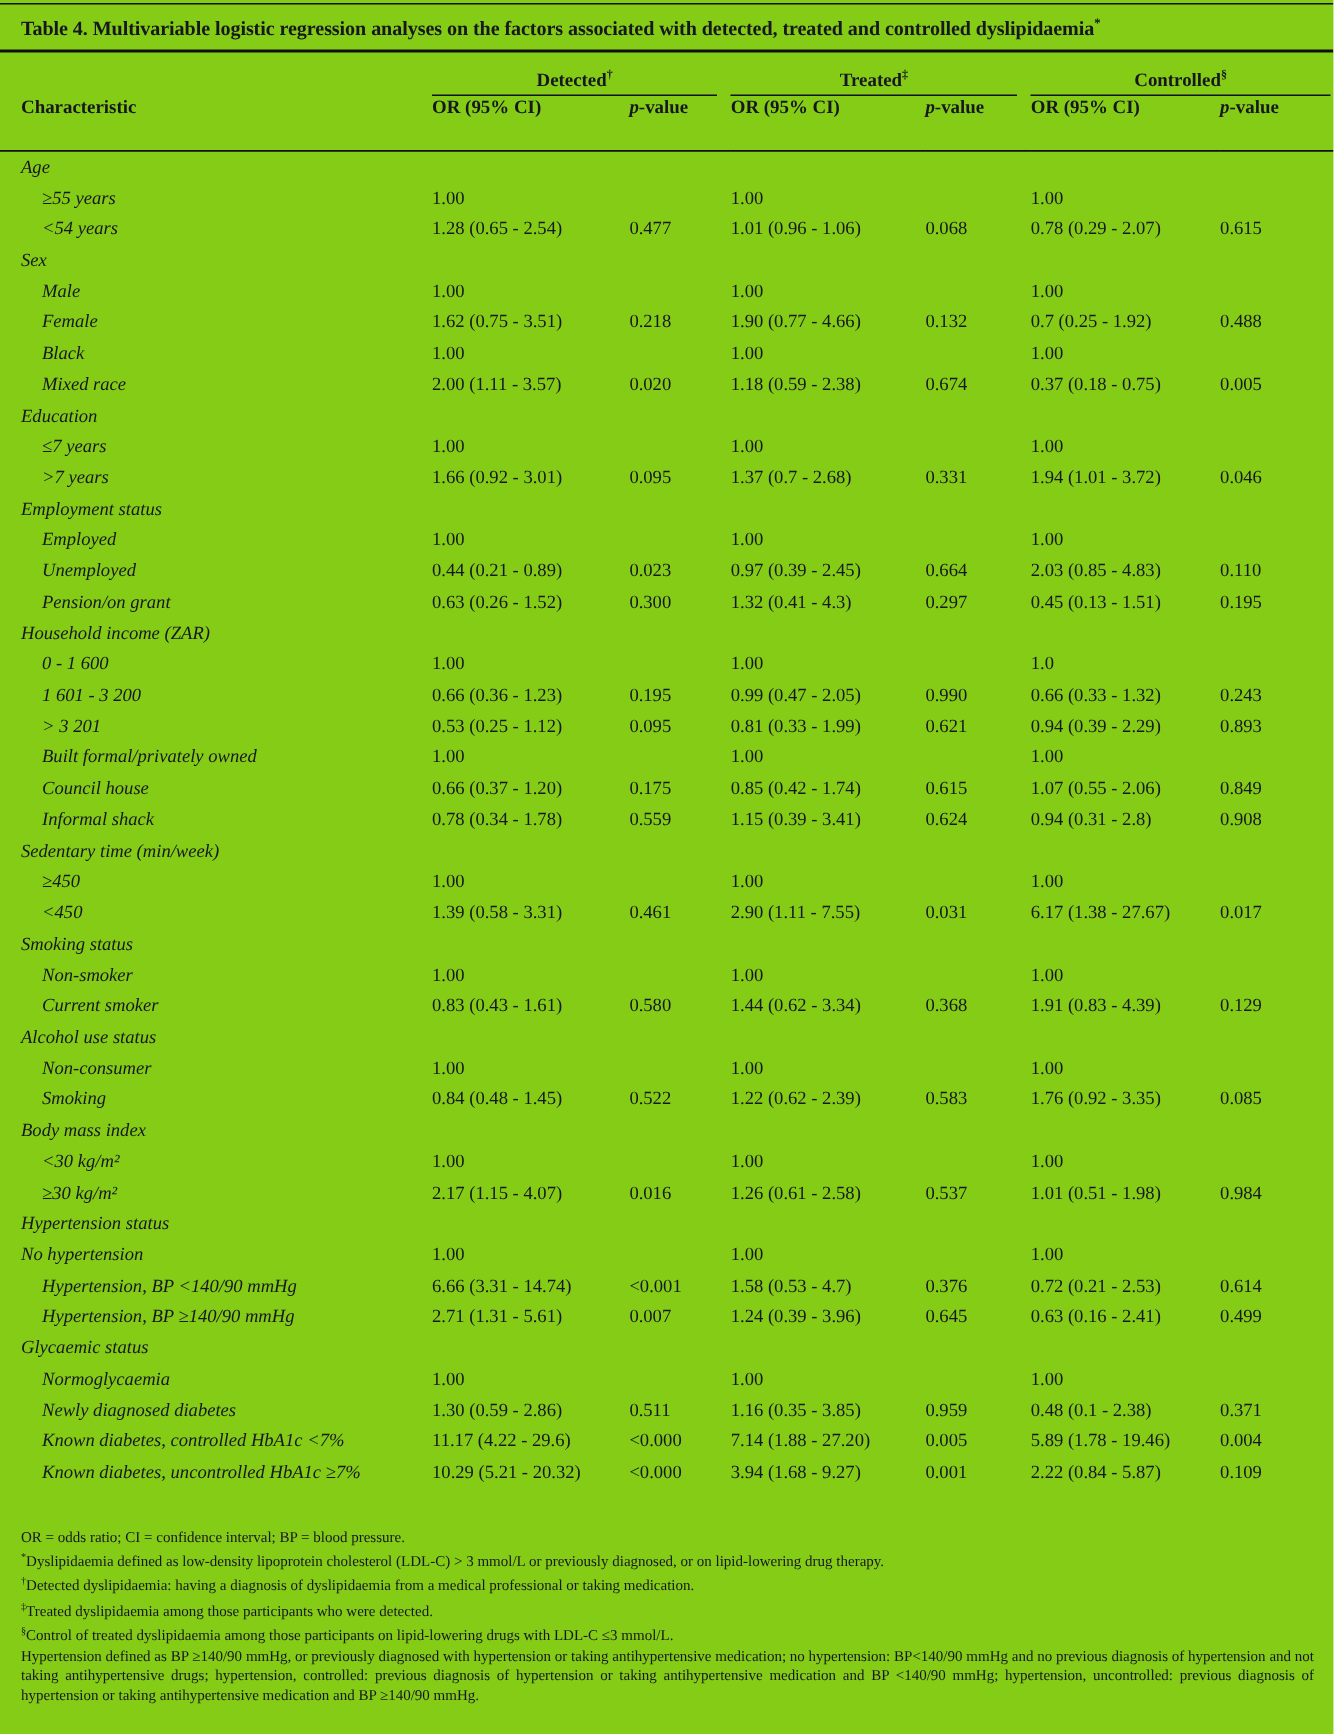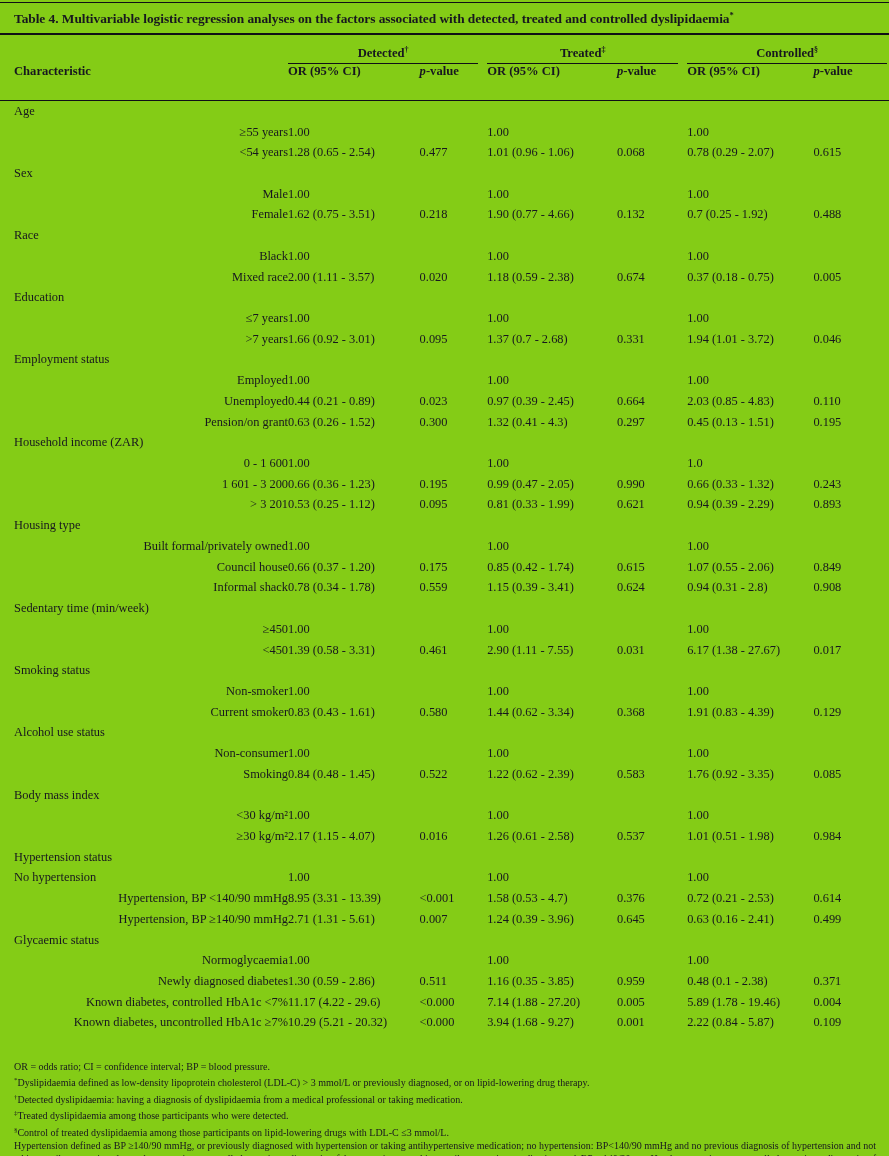--- a/index.html
+++ b/index.html
@@ -63,22 +63,22 @@
     height: 23px;
     border-bottom: 1.3px solid #101016;
     font-weight: bold;
     font-size: 12.6px;
     padding-bottom: 21px;
     vertical-align: bottom;
   }
   tr.sub-hdr-row th.char { padding-left: 14px; }
   .ital { font-style: italic; }
   tbody td { height: 20.72px; }
-  tbody td.char { padding-left: 14px; }
-  tbody td.char.ind { padding-left: 28px; text-align: right; }
+  tbody td.char { padding-left: 14px; font-style: italic; }
+  tbody td.char.ind { padding-left: 28px; }
   .footnotes {
     padding: 27px 13px 0 14px;
     font-size: 10px;
     line-height: 13.1px;
     color: #17171f;
   }
   .footnotes p { text-align: justify; }
   .footnotes sup { font-size: 6.8px; }
 </style>
 </head>
@@ -173,29 +173,20 @@
         <tr>
           <td class="char ind">Female</td>
           <td>1.62 (0.75 - 3.51)</td>
           <td>0.218</td>
           <td>1.90 (0.77 - 4.66)</td>
           <td>0.132</td>
           <td>0.7 (0.25 - 1.92)</td>
           <td>0.488</td>
         </tr>
         <tr>
-          <td class="char">Race</td>
-          <td></td>
-          <td></td>
-          <td></td>
-          <td></td>
-          <td></td>
-          <td></td>
-        </tr>
-        <tr>
           <td class="char ind">Black</td>
           <td>1.00</td>
           <td></td>
           <td>1.00</td>
           <td></td>
           <td>1.00</td>
           <td></td>
         </tr>
         <tr>
           <td class="char ind">Mixed race</td>
@@ -299,29 +290,20 @@
         <tr>
           <td class="char ind">&gt; 3 201</td>
           <td>0.53 (0.25 - 1.12)</td>
           <td>0.095</td>
           <td>0.81 (0.33 - 1.99)</td>
           <td>0.621</td>
           <td>0.94 (0.39 - 2.29)</td>
           <td>0.893</td>
         </tr>
         <tr>
-          <td class="char">Housing type</td>
-          <td></td>
-          <td></td>
-          <td></td>
-          <td></td>
-          <td></td>
-          <td></td>
-        </tr>
-        <tr>
           <td class="char ind">Built formal/privately owned</td>
           <td>1.00</td>
           <td></td>
           <td>1.00</td>
           <td></td>
           <td>1.00</td>
           <td></td>
         </tr>
         <tr>
           <td class="char ind">Council house</td>
@@ -462,21 +444,21 @@
           <td class="char">No hypertension</td>
           <td>1.00</td>
           <td></td>
           <td>1.00</td>
           <td></td>
           <td>1.00</td>
           <td></td>
         </tr>
         <tr>
           <td class="char ind">Hypertension, BP &lt;140/90 mmHg</td>
-          <td>8.95 (3.31 - 13.39)</td>
+          <td>6.66 (3.31 - 14.74)</td>
           <td>&lt;0.001</td>
           <td>1.58 (0.53 - 4.7)</td>
           <td>0.376</td>
           <td>0.72 (0.21 - 2.53)</td>
           <td>0.614</td>
         </tr>
         <tr>
           <td class="char ind">Hypertension, BP ≥140/90 mmHg</td>
           <td>2.71 (1.31 - 5.61)</td>
           <td>0.007</td>

